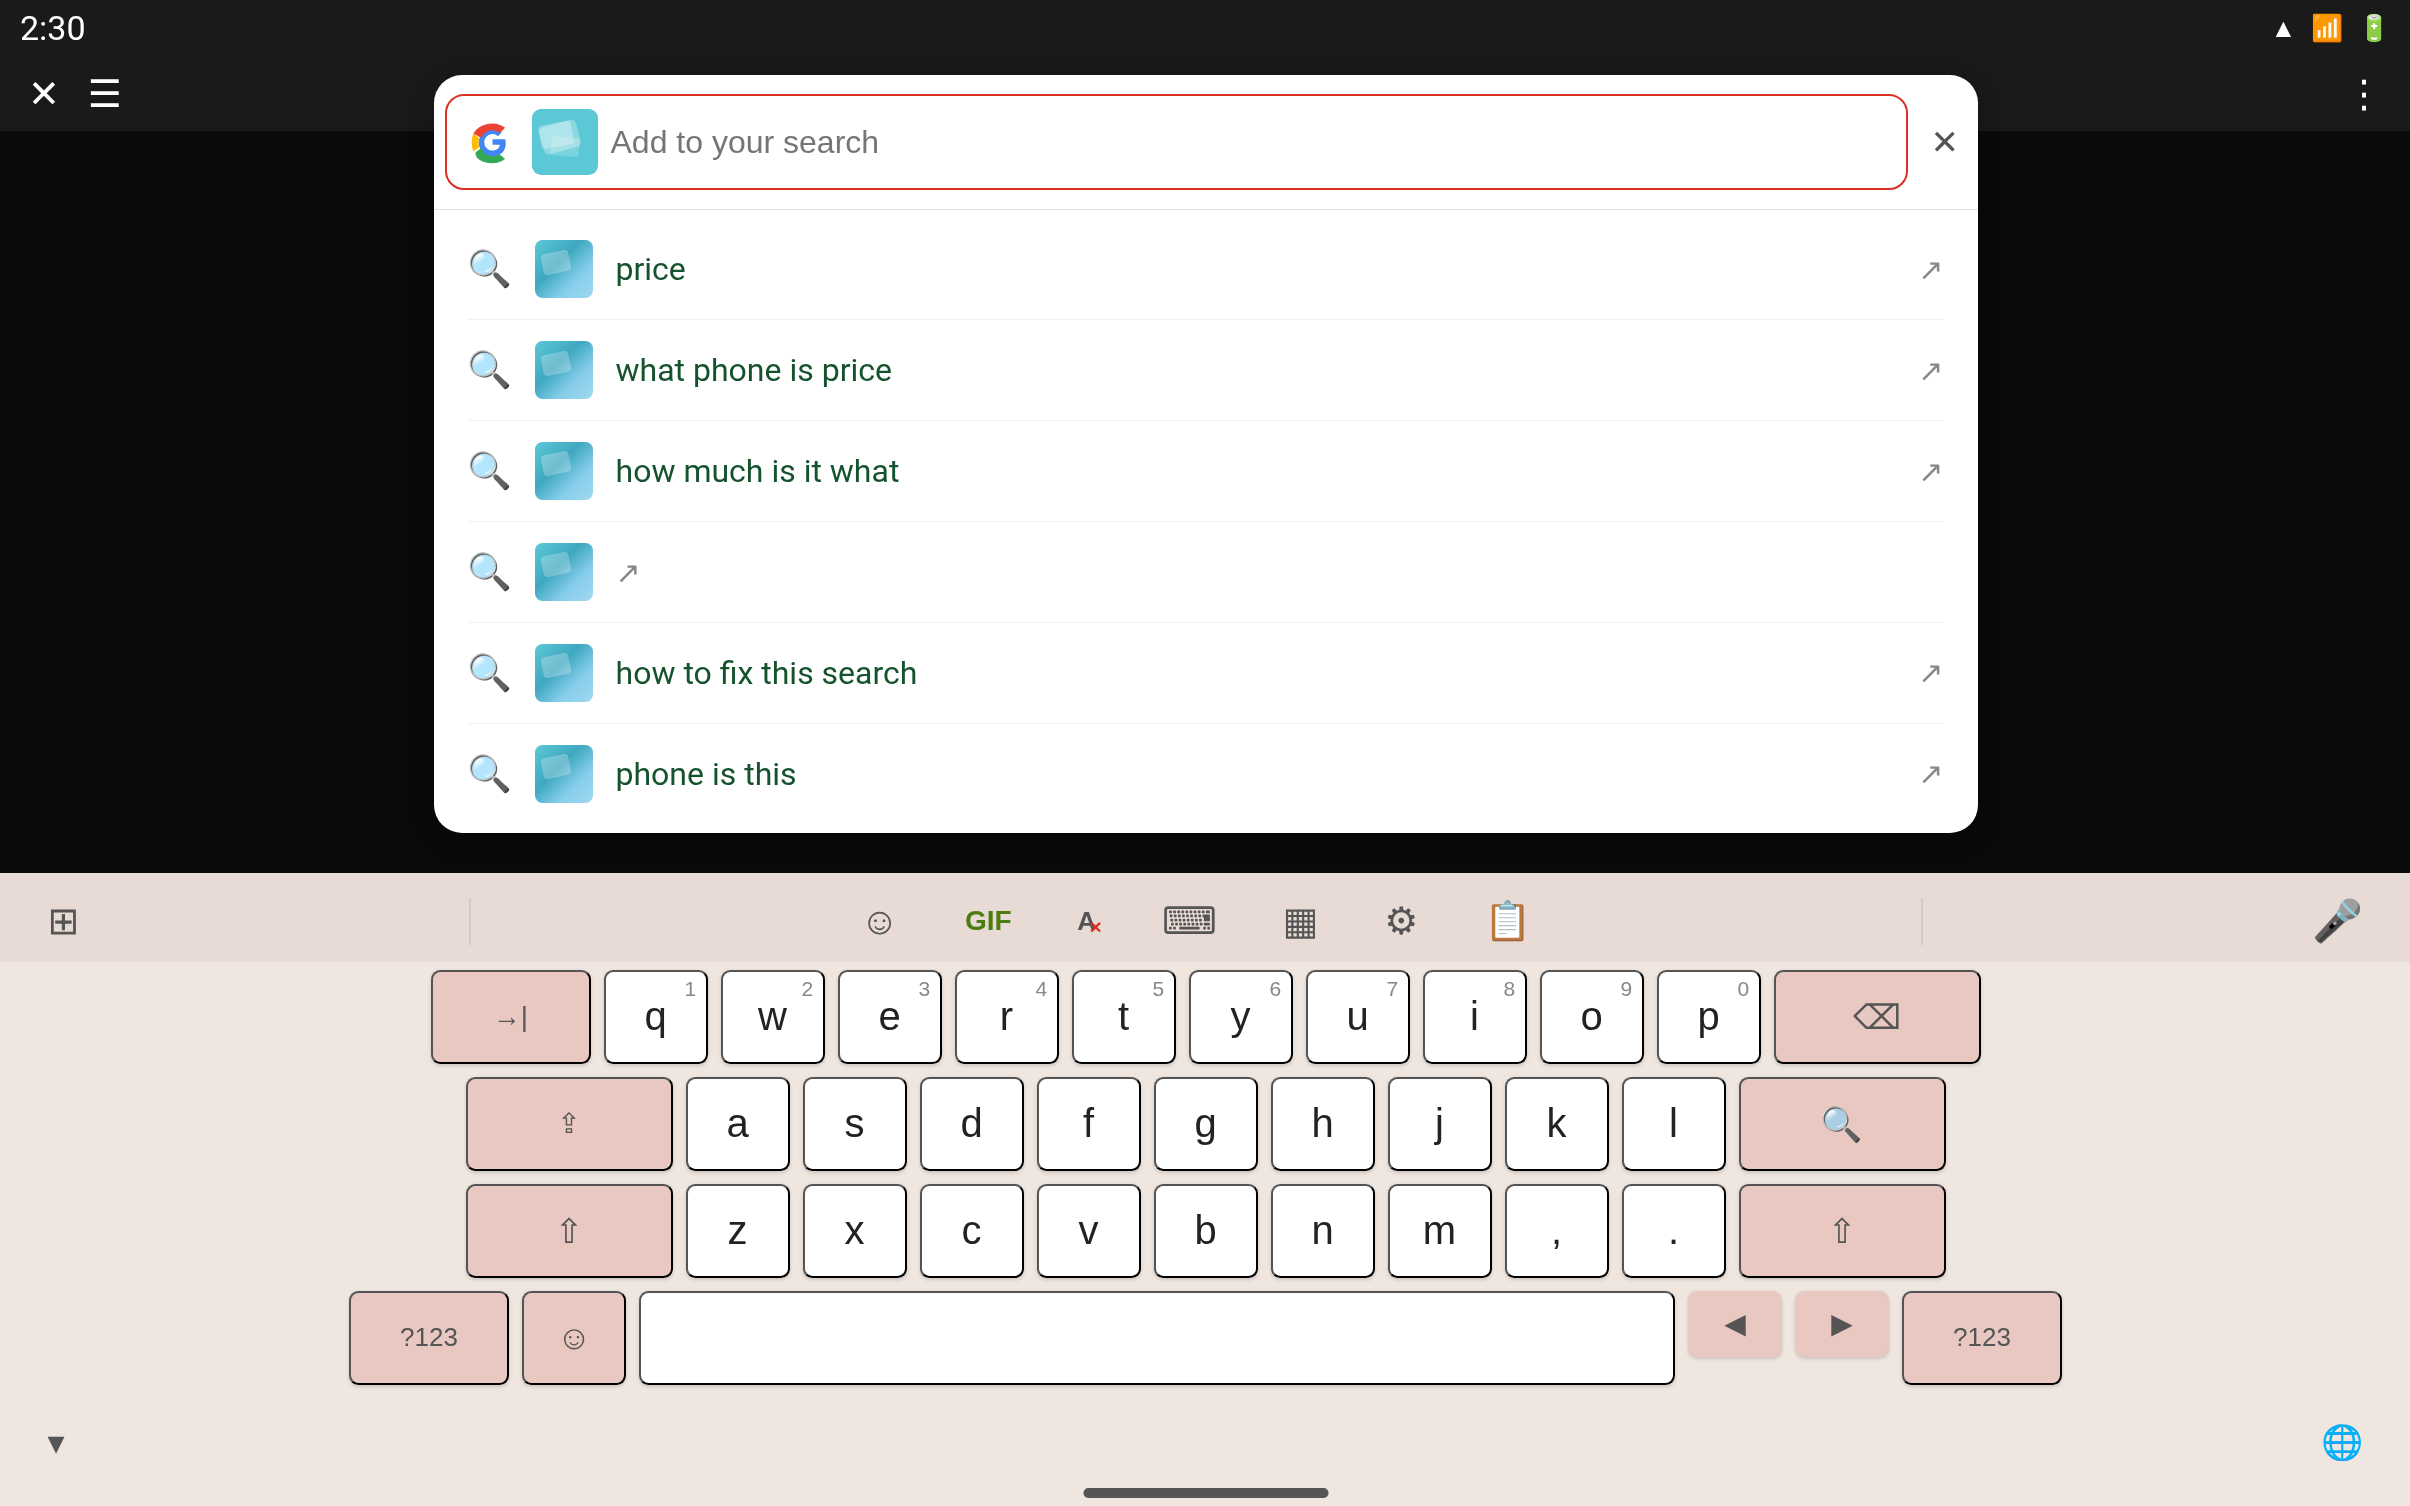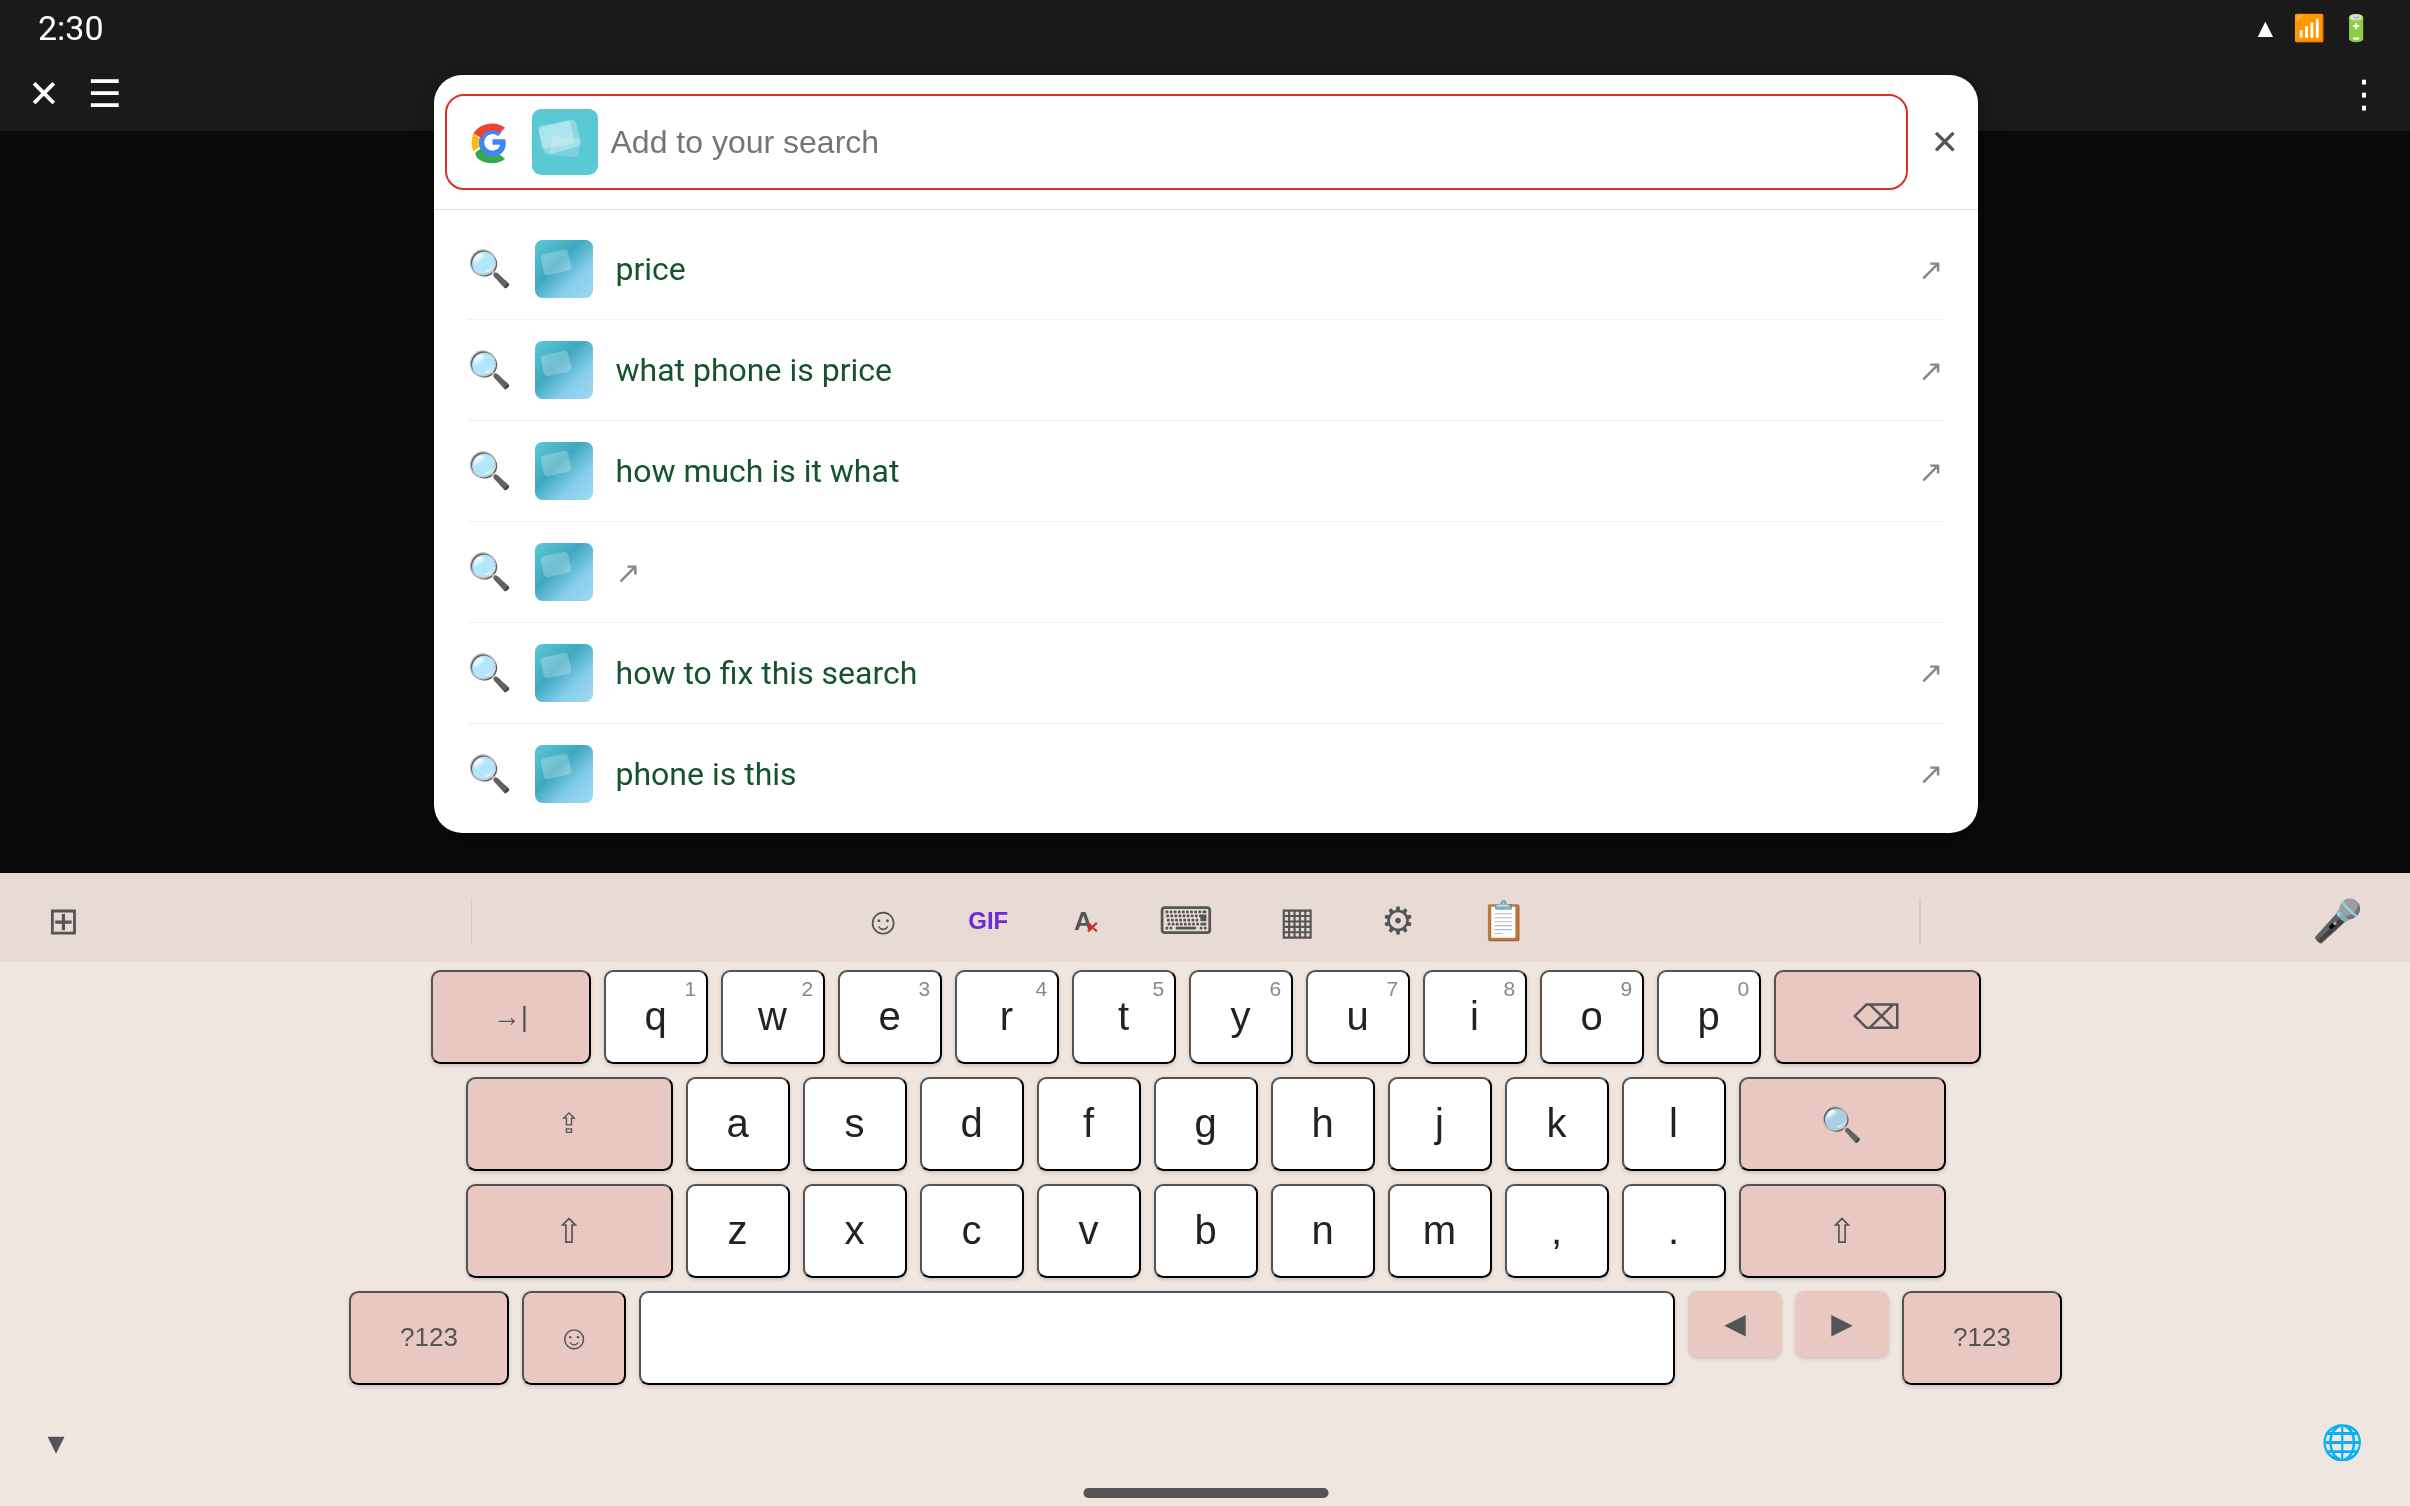--- a/index.html
+++ b/index.html
@@ -22,21 +22,21 @@
 
     
     .status-bar {
       position: absolute;
       top: 0; left: 0; right: 0;
       height: 56px;
       background: #1a1a1a;
       display: flex;
       align-items: center;
       justify-content: space-between;
-      padding: 0 38px;
+      padding: 0 20px;
       z-index: 10;
     }
     .status-time {
       color: white;
       font-size: 34px;
       font-weight: 400;
     }
     .status-icons {
       display: flex;
       align-items: center;
@@ -234,23 +234,23 @@
       display: flex;
       align-items: center;
       justify-content: center;
     }
     .toolbar-divider {
       width: 1.9px;
       height: 47px;
       background: #ccc;
     }
     .gif-btn {
-      font-size: 24px;
+      font-size: 28px;
       font-weight: 700;
-      color: #6d28d9;
+      color: #4d7c0f;
       background: none;
       border: none;
       cursor: pointer;
       padding: 9.4px;
     }
 
     
     .keyboard-rows {
       padding: 7.5px 15px;
     }

